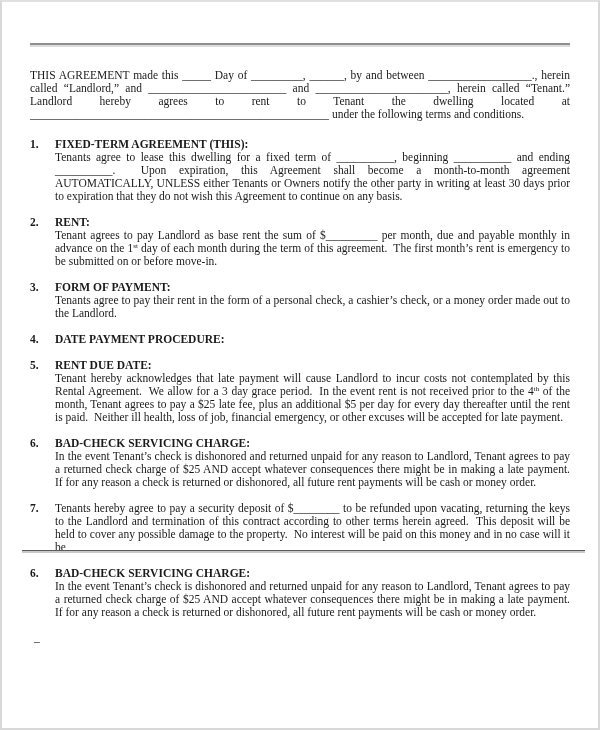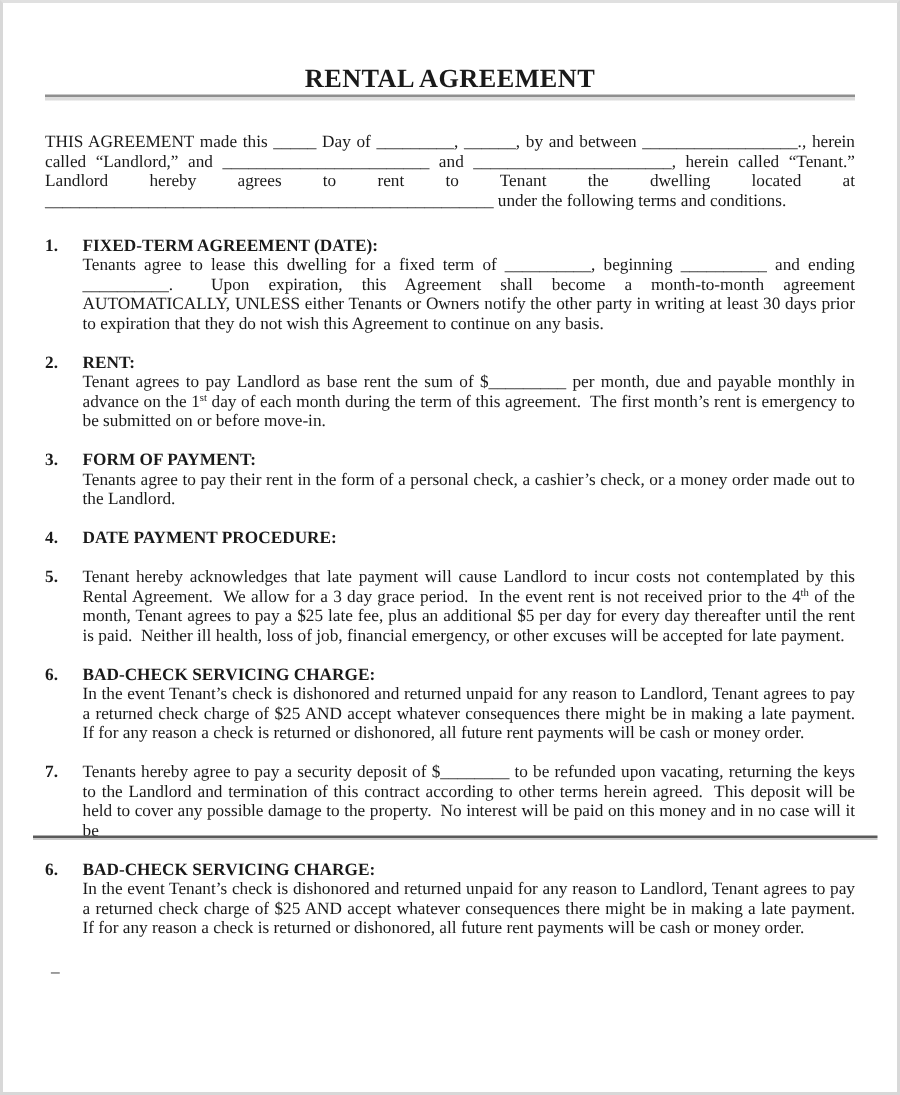--- a/index.html
+++ b/index.html
@@ -59,29 +59,28 @@
     background: linear-gradient(to bottom, #5a5a5a 0 45%, #c9c9c9 45% 100%);
   }
 
   .footer-dash { margin: 16px 0 0 4px; }
 </style>
 </head>
 <body>
 
 <div class="page">
 
-  <h1 class="doc-title">RENTAL AGREEMENT</h1>
   <div class="title-rule"></div>
 
   <p class="intro">THIS AGREEMENT made this _____ Day of _________, ______, by and between __________________., herein called “Landlord,” and ________________________ and _______________________, herein called “Tenant.”  Landlord hereby agrees to rent to Tenant the dwelling located at ____________________________________________________ under the following terms and conditions.</p>
 
   <div class="section">
     <div class="num">1.</div>
     <div class="content">
-      <div class="heading">FIXED-TERM AGREEMENT (DATE):</div>
+      <div class="heading">FIXED-TERM AGREEMENT (THIS):</div>
       <p class="body">Tenants agree to lease this dwelling for a fixed term of __________, beginning __________ and ending __________.  Upon expiration, this Agreement shall become a month-to-month agreement AUTOMATICALLY, UNLESS either Tenants or Owners notify the other party in writing at least 30 days prior to expiration that they do not wish this Agreement to continue on any basis.</p>
     </div>
   </div>
 
   <div class="section">
     <div class="num">2.</div>
     <div class="content">
       <div class="heading">RENT:</div>
       <p class="body"><span>Tenant agrees to pay Landlord as base rent the sum of $_________ per month, due and payable monthly in advance on the 1</span><sup>st</sup><span> day of each month during the term of this agreement.  The first month’s rent is emergency to be submitted on or before move-in.</span></p>
     </div>
@@ -98,20 +97,21 @@
   <div class="section">
     <div class="num">4.</div>
     <div class="content">
       <div class="heading">DATE PAYMENT PROCEDURE:</div>
     </div>
   </div>
 
   <div class="section">
     <div class="num">5.</div>
     <div class="content">
+      <div class="heading">RENT DUE DATE:</div>
       <p class="body"><span>Tenant hereby acknowledges that late payment will cause Landlord to incur costs not contemplated by this Rental Agreement.  We allow for a 3 day grace period.  In the event rent is not received prior to the 4</span><sup>th</sup><span> of the month, Tenant agrees to pay a $25 late fee, plus an additional $5 per day for every day thereafter until the rent is paid.  Neither ill health, loss of job, financial emergency, or other excuses will be accepted for late payment.</span></p>
     </div>
   </div>
 
   <div class="section">
     <div class="num">6.</div>
     <div class="content">
       <div class="heading">BAD-CHECK SERVICING CHARGE:</div>
       <p class="body">In the event Tenant’s check is dishonored and returned unpaid for any reason to Landlord, Tenant agrees to pay a returned check charge of $25 AND accept whatever consequences there might be in making a late payment.  If for any reason a check is returned or dishonored, all future rent payments will be cash or money order.</p>
     </div>

